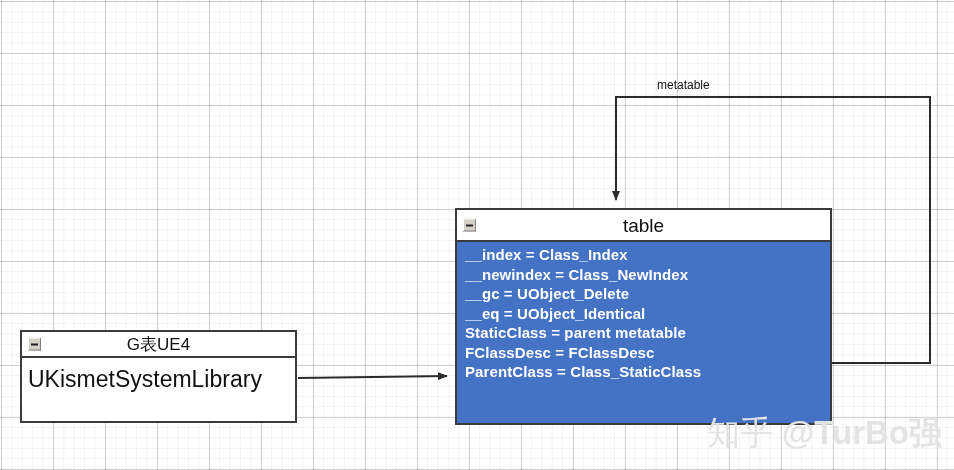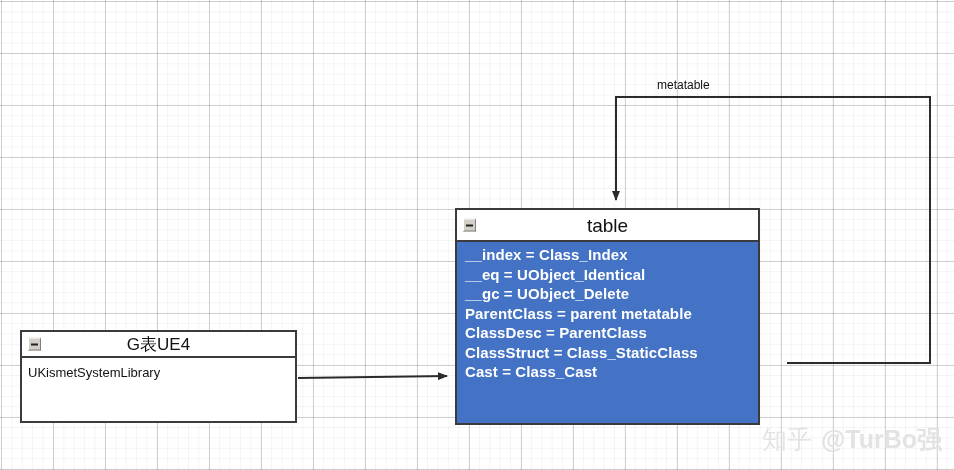--- a/index.html
+++ b/index.html
@@ -97,31 +97,31 @@
   #box-g-ue4 {
     left: 20px;
     top: 330px;
     width: 277px;
     height: 93px;
   }
   #box-g-ue4 .node-body {
     padding: 6px 0 0 6px;
   }
   .body-line-plain {
-    font-size: 13px;
+    font-size: 23px;
     color: #111111;
     line-height: 1.35;
     white-space: nowrap;
   }
 
   
   #box-table {
     left: 455px;
     top: 208px;
-    width: 305px;
+    width: 377px;
     height: 217px;
   }
   #box-table .node-header {
     height: 32px;
   }
   #box-table .node-title {
     font-size: 19px;
   }
   #box-table .node-body {
     background: #4472c4;
@@ -151,21 +151,21 @@
   }
 
   
   #watermark {
     position: absolute;
     right: 12px;
     bottom: 14px;
     display: flex;
     align-items: flex-start;
     gap: 9px;
-    font-size: 25px;
+    font-size: 33px;
     color: #e3e3e3;
     white-space: nowrap;
     user-select: none;
     margin-left: 12px;
   }
   #watermark .wm-logo { font-weight: normal; }
   #watermark .wm-user { font-weight: bold; }
 </style>
 </head>
 <body>
@@ -196,26 +196,26 @@
     </div>
   </div>
 
   <div class="node-box" id="box-table">
     <div class="node-header">
       <span class="collapse-icon"></span>
       <span class="node-title">table</span>
     </div>
     <div class="node-body">
       <div class="field-line">__index = Class_Index</div>
+      <div class="field-line">__newindex = Class_NewIndex</div>
+      <div class="field-line">__gc = UObject_Delete</div>
       <div class="field-line">__eq = UObject_Identical</div>
-      <div class="field-line">__gc = UObject_Delete</div>
-      <div class="field-line">ParentClass = parent metatable</div>
-      <div class="field-line">ClassDesc = ParentClass</div>
-      <div class="field-line">ClassStruct = Class_StaticClass</div>
-      <div class="field-line">Cast = Class_Cast</div>
+      <div class="field-line">StaticClass = parent metatable</div>
+      <div class="field-line">FClassDesc = FClassDesc</div>
+      <div class="field-line">ParentClass = Class_StaticClass</div>
     </div>
   </div>
 
   <div id="watermark">
     <span class="wm-logo">知乎</span>
     <span class="wm-user">@TurBo强</span>
   </div>
 
 </div>
 

